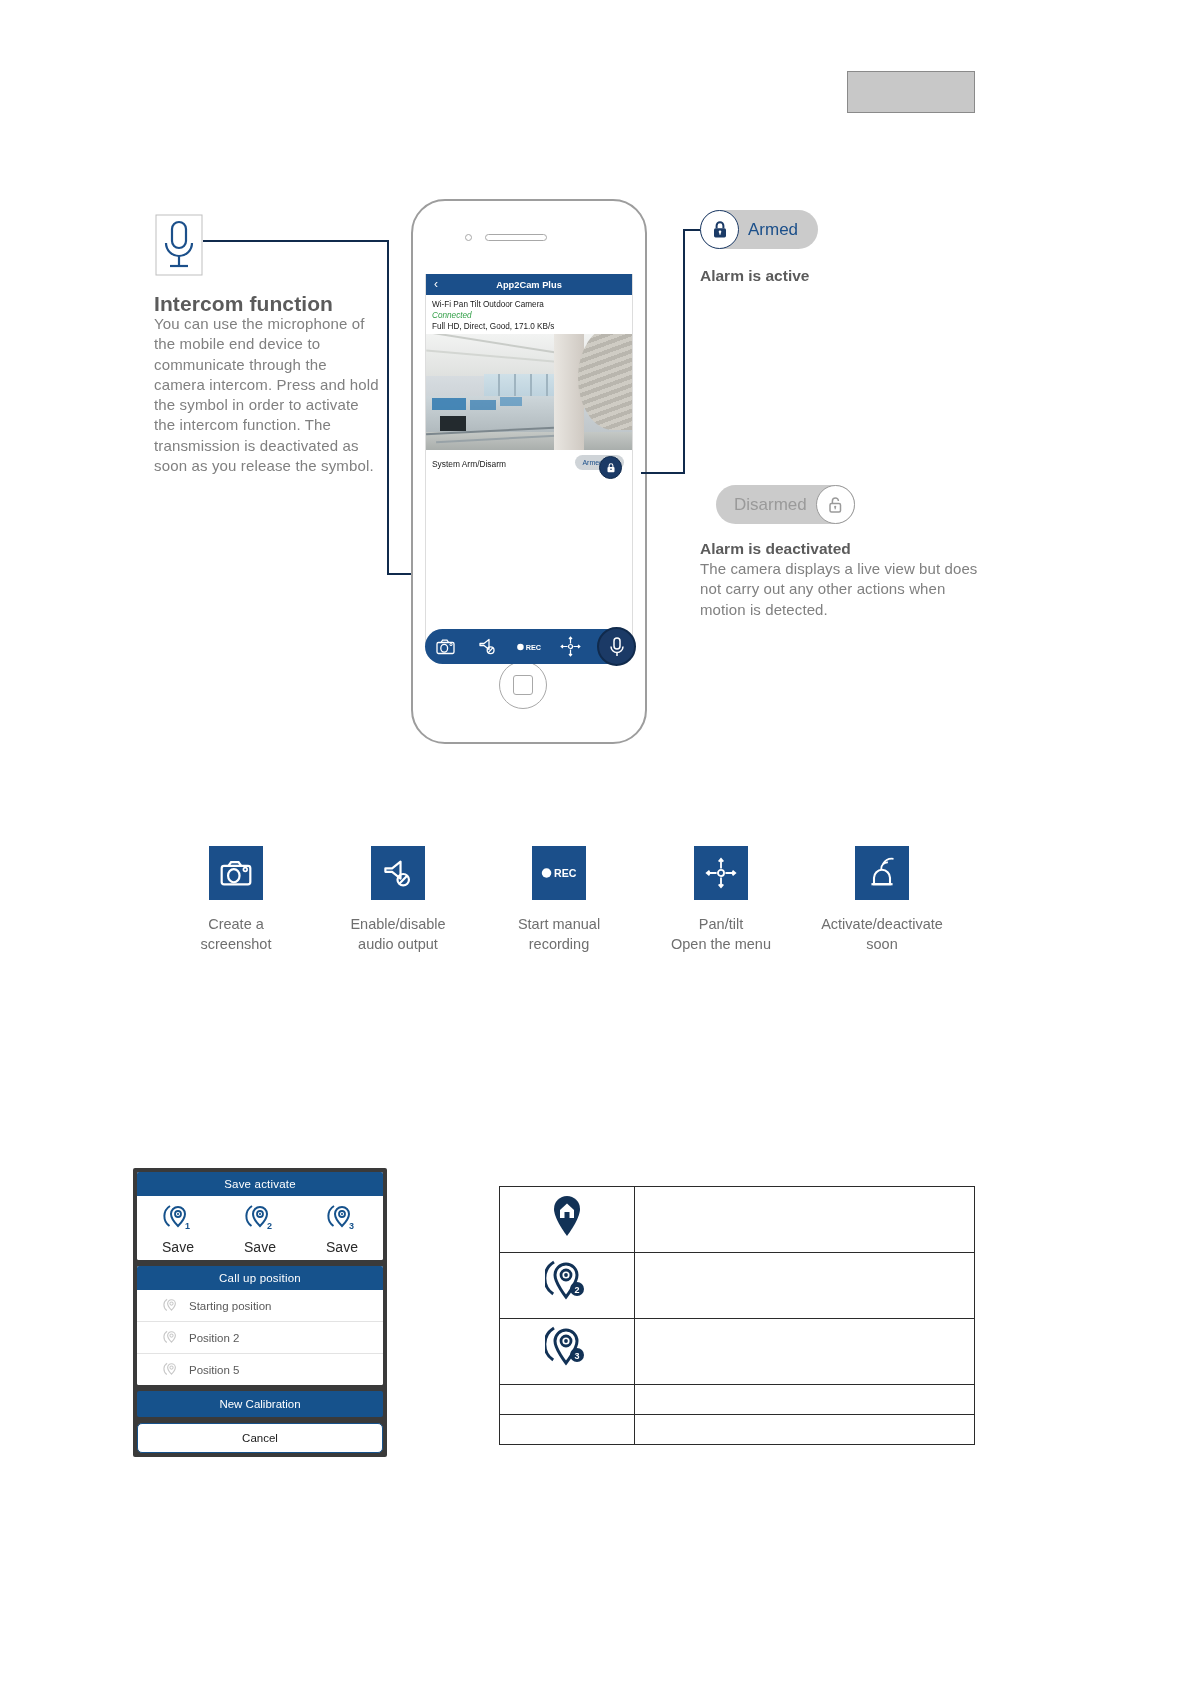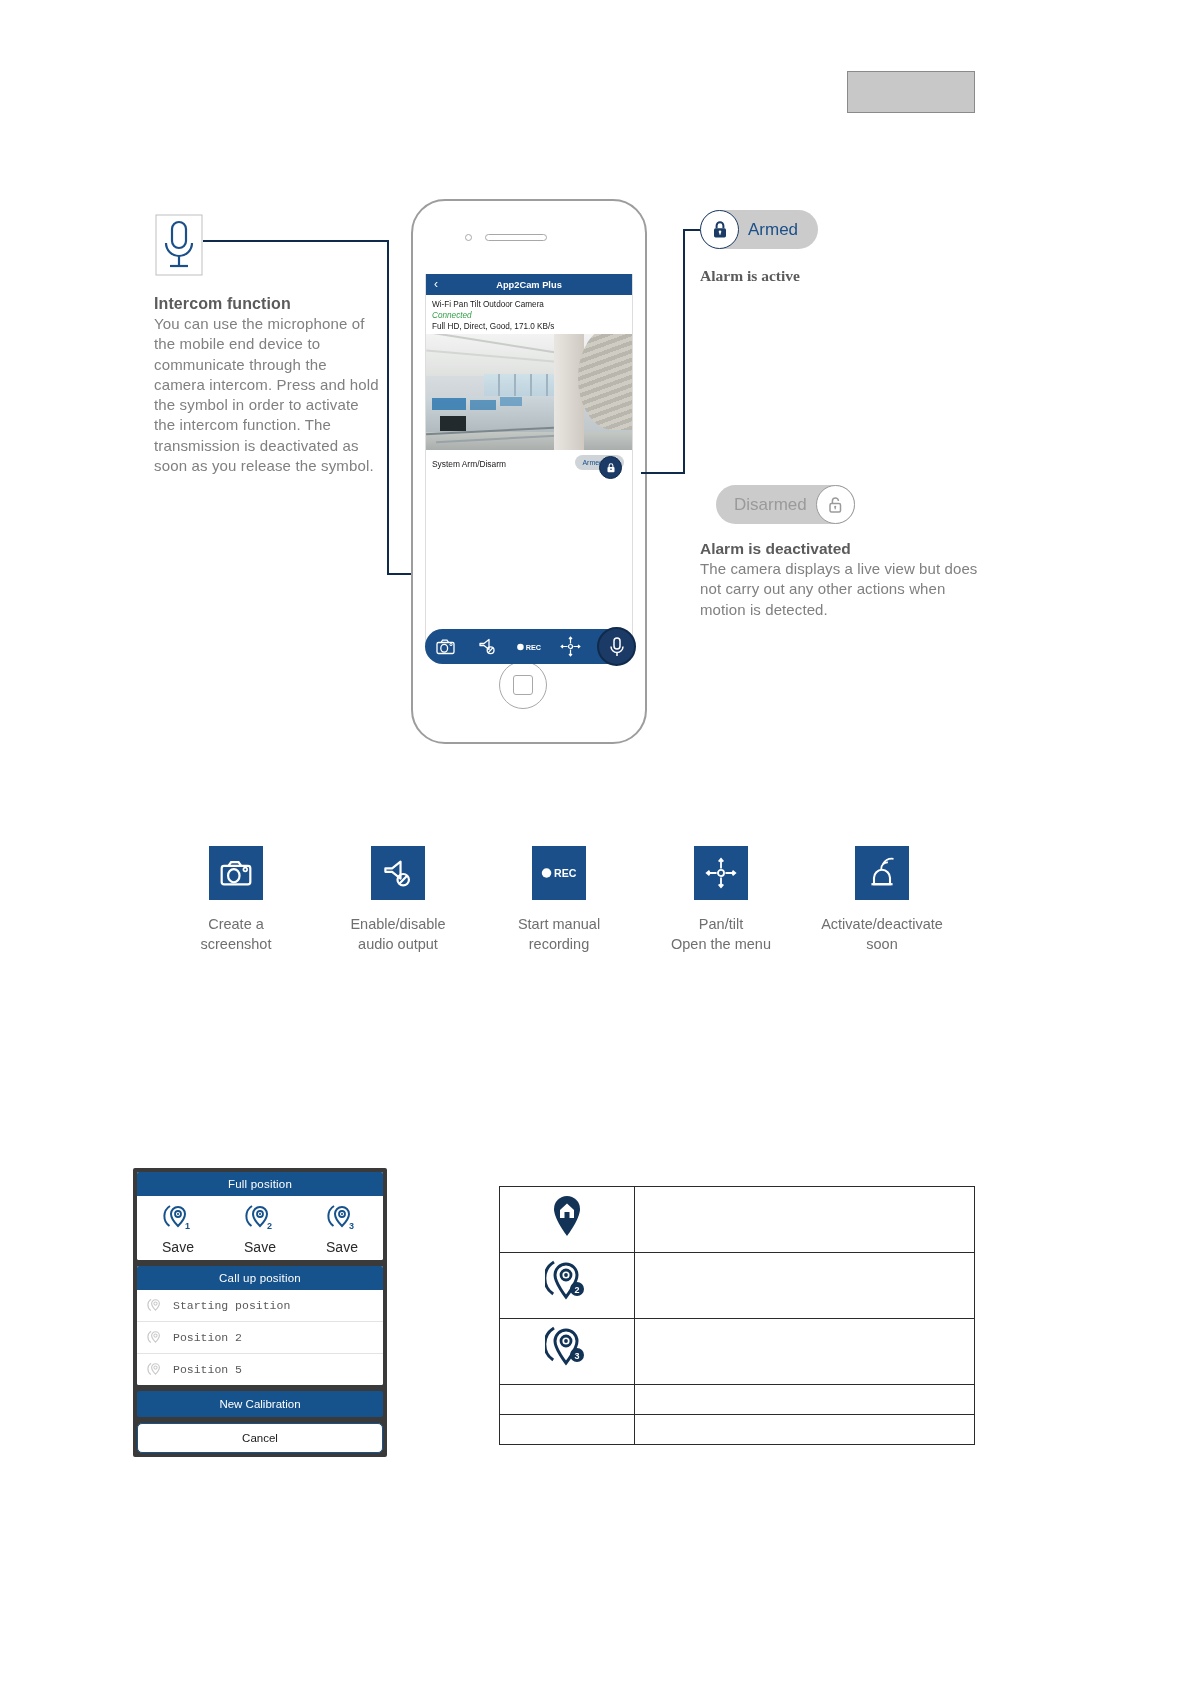--- a/index.html
+++ b/index.html
@@ -23,21 +23,21 @@
     position: absolute; left: 155px; top: 214px;
     width: 48px; height: 62px;
   }
   .mic-box svg { display:block; }
 
   
   .left-text {
     position: absolute; left: 154px; top: 294px; width: 225px;
   }
   .left-text .hd {
-    font-size: 16px; font-weight: bold; color: #5b5b5b;
+    font-size: 21px; font-weight: bold; color: #5b5b5b;
     letter-spacing: .1px; line-height: 20px;
   }
   .left-text .bd {
     font-size: 15px; color: #808080; line-height: 20.3px; letter-spacing: .15px;
   }
 
   
   .ln { position: absolute; background: #102a4c; }
 
   
@@ -200,23 +200,22 @@
     background:#16528c; color:#fff; font-size: 11.5px;
     text-align:center; padding: 6px 0; letter-spacing:.2px;
   }
   .dlg-saverow { display:flex; background:#fff; padding: 6px 0 5px 0; }
   .dlg-saverow > div { flex:1; text-align:center; }
   .dlg-saverow .sv-lbl { font-size: 14px; color:#2a2a2a; margin-top: 1px; }
   .dlg-gap { height: 6px; }
   .dlg-list { background:#fff; }
   .dlg-li {
     display:flex; align-items:center; gap:9px;
-    padding: 7px 10px; font-size: 11.5px; color:#5a5a5a;
+    padding: 7px 26px; font-size: 11.5px; color:#5a5a5a;
     border-bottom: 1px solid #e3e3e3;
-    font-family: Liberation Mono, monospace;
   }
   .dlg-li:last-child { border-bottom:none; }
   .dlg-cal {
     background:#16528c; color:#fff; font-size: 11.5px;
     text-align:center; padding: 7px 0; margin-top: 6px; border-radius:2px;
   }
   .dlg-cancel {
     background:#fff; color:#1a1a1a; font-size: 11.5px;
     text-align:center; padding: 8px 0; margin-top: 6px;
     border:1.6px solid #16528c; border-radius: 5px;
@@ -372,21 +371,21 @@
     <span class="circ">
       <svg width="22" height="22" viewBox="0 0 22 22">
         <rect x="5" y="9.2" width="12" height="9.2" rx="1.6" fill="#1b3a66"></rect>
         <path d="M7.6 9.2 V6.7 a3.4 3.4 0 0 1 6.8 0 V9.2" fill="none" stroke="#1b3a66" stroke-width="2"></path>
         <circle cx="11" cy="12.8" r="1.3" fill="#ffffff"></circle>
         <rect x="10.3" y="13" width="1.4" height="2.6" fill="#ffffff"></rect>
       </svg>
     </span>
     <span>Armed</span>
   </div>
-  <div class="rt-block" style="top:265px;font-family:Liberation Serif, serif;">
+  <div class="rt-block" style="top:265px;">
     <div class="hd">Alarm is active</div>
   </div>
 
   <div class="disarmed-big">
     <span>Disarmed</span>
     <span class="circ">
       <svg width="22" height="22" viewBox="0 0 22 22">
         <rect x="6" y="9.6" width="10.5" height="8.4" rx="1.5" fill="none" stroke="#9a9a9a" stroke-width="1.5"></rect>
         <path d="M8.4 9.6 V6.9 a3 3 0 0 1 6 0" fill="none" stroke="#9a9a9a" stroke-width="1.5"></path>
         <circle cx="11.2" cy="12.8" r="1.1" fill="#9a9a9a"></circle>
@@ -471,21 +470,21 @@
       <div class="lg-cap">
         <div>Activate/deactivate</div>
         <div>soon</div>
       </div>
     </div>
   </div>
 
   <div class="dlg">
 
     <div class="dlg-sec">
-      <div class="dlg-head">Full position</div>
+      <div class="dlg-head">Save activate</div>
       <div class="dlg-saverow">
 
         <div>
           <svg width="34" height="32" viewBox="0 0 34 32">
             <path d="M17 5 a7 7 0 0 1 7 7 c0 5 -7 12 -7 12 s-7 -7 -7 -12 a7 7 0 0 1 7 -7 z" fill="none" stroke="#16528c" stroke-width="2"></path>
             <circle cx="17" cy="12" r="3" fill="none" stroke="#16528c" stroke-width="1.8"></circle>
             <circle cx="17" cy="12" r="1.1" fill="#16528c"></circle>
             <path d="M9 4 a12 12 0 0 0 -0.5 20" fill="none" stroke="#16528c" stroke-width="2"></path>
             <text x="24" y="27" font-family="Liberation Sans, sans-serif" font-size="9" font-weight="bold" fill="#16528c">1</text>
           </svg>

